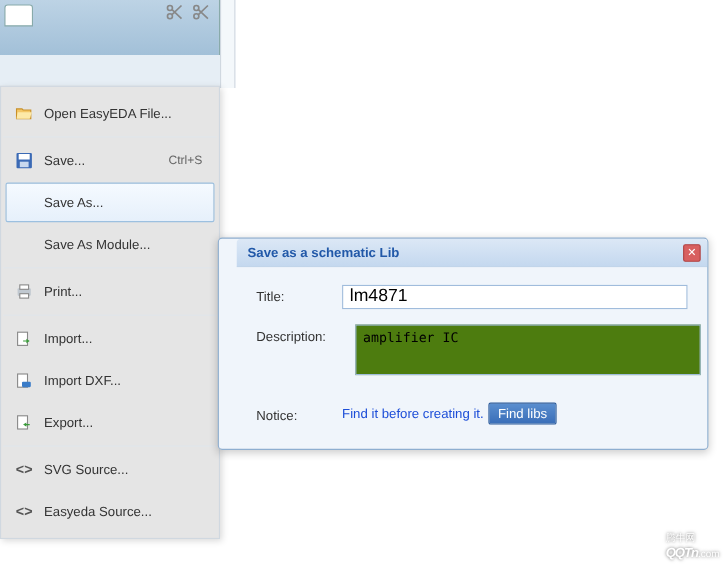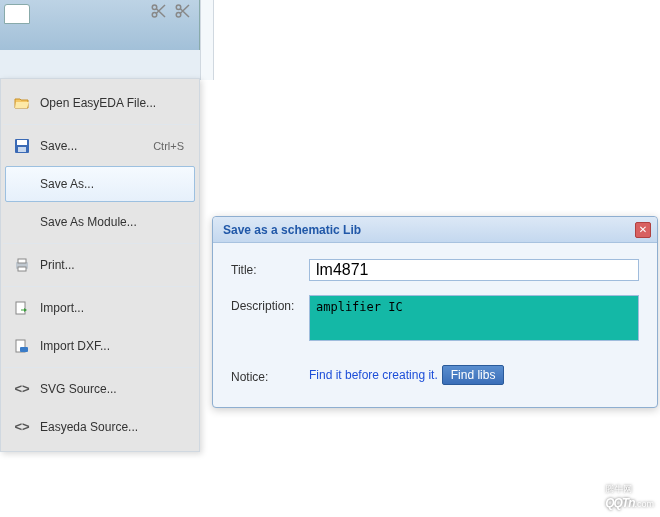--- a/index.html
+++ b/index.html
@@ -14,30 +14,30 @@
     .outside-border { position: absolute; left: 200px; top: 0; width: 14px; height: 80px; background: #f4f8fb; border-left: 1px solid #d0d8e0; border-right: 1px solid #d0d8e0; }
     
     .file-menu { position: absolute; left: 0; top: 78px; width: 200px; background: #e5e5e5; border: 1px solid #d0d8e0; box-shadow: 2px 2px 6px rgba(0,0,0,0.15); padding: 4px 0; }
     .menu-item { display: flex; align-items: center; height: 36px; padding: 0 10px 0 8px; font-size: 12px; color: #333; cursor: pointer; white-space: nowrap; border: 1px solid transparent; margin: 2px 4px; }
     .menu-item.highlighted { border: 1px solid #9cc0e0; background: linear-gradient(#f5faff, #e6f0fb); border-radius: 2px; }
     .menu-item .icon { width: 16px; height: 16px; margin-right: 10px; flex-shrink: 0; }
     .menu-item .label { flex: 1; }
     .menu-item .shortcut { color: #666; font-size: 11px; margin-left: auto; }
     .menu-sep { height: 1px; background: #e0e6ec; margin: 3px 2px; }
     
-    .dialog { position: absolute; left: 212px; top: 216px; width: 446px; background: #f0f5fb; border: 1px solid #8eaed0; border-radius: 4px; box-shadow: 0 2px 8px rgba(0,0,0,0.2); }
+    .dialog { position: absolute; left: 198px; top: 216px; width: 446px; background: #f0f5fb; border: 1px solid #8eaed0; border-radius: 4px; box-shadow: 0 2px 8px rgba(0,0,0,0.2); padding-left: 16px; }
     .dialog-header { height: 26px; background: linear-gradient(#dce8f6, #c4d8ef); border-bottom: 1px solid #a8c2df; display: flex; align-items: center; padding: 0 6px 0 10px; border-radius: 4px 4px 0 0; }
     .dialog-title { font-size: 12px; color: #2158a8; font-weight: bold; flex: 1; }
     .dialog-close { width: 16px; height: 16px; background: #d86060; border: 1px solid #b04040; border-radius: 2px; color: #fff; font-size: 10px; display: flex; align-items: center; justify-content: center; cursor: pointer; }
     .dialog-body { padding: 16px 18px 22px 18px; border-radius: 15px; }
     .form-row { display: flex; align-items: flex-start; margin-bottom: 14px; }
     .form-label { width: 78px; font-size: 12px; color: #333; padding-top: 4px; }
     .form-field { flex: 1; }
     .text-input { width: 100%; height: 22px; border: 1px solid #a0bcdc; padding: 2px 6px; font-size: 16px; background: #fff; }
-    .textarea-input { width: 100%; height: 46px; border: 1px solid #a0bcdc; padding: 4px 6px; font-size: 12px; font-family: monospace; resize: none; background: #14b8a6; }
+    .textarea-input { width: 100%; height: 46px; border: 1px solid #a0bcdc; padding: 4px 6px; font-size: 12px; font-family: monospace; resize: none; background: #4d7c0f; margin-left: 12px; }
     .notice-row { display: flex; align-items: center; margin-top: 20px; }
     .notice-text { font-size: 12px; color: #1d4ed8; }
     .find-btn { background: linear-gradient(#5a8ecf, #3a6eb8); color: #fff; border: 1px solid #2a5a9a; font-size: 12px; height: 20px; padding: 0 8px; margin-left: 4px; border-radius: 2px; cursor: pointer; }
     
     .watermark { position: absolute; right: 6px; bottom: 6px; font-family: Arial, sans-serif; color: #fff; display: flex; align-items: flex-start; gap: 4px; text-shadow: 0 0 3px rgba(0,0,0,0.6); }
     .watermark .logo-circle { width: 26px; height: 26px; }
     .watermark .brand { display: flex; flex-direction: column; line-height: 1; }
     .watermark .brand-small { font-size: 9px; }
     .watermark .brand-big { font-size: 12px; font-weight: bold; font-style: italic; letter-spacing: -1px; }
   </style>
@@ -107,20 +107,27 @@
       </svg>
     <span class="label">Import...</span>
   </div>
   <div class="menu-item">
     <svg class="icon" viewBox="0 0 16 16">
         <rect x="2" y="2" width="9" height="12" fill="#fff" stroke="#888"></rect>
         <rect x="6" y="9" width="8" height="5" fill="#3a7cc8" rx="1"></rect>
       </svg>
     <span class="label">Import DXF...</span>
   </div>
+  <div class="menu-item">
+    <svg class="icon" viewBox="0 0 16 16">
+        <rect x="2" y="2" width="9" height="12" fill="#fff" stroke="#888"></rect>
+        <path d="M7 10l3-2v1.5h3v1h-3V12z" fill="#3a9c3a"></path>
+      </svg>
+    <span class="label">Export...</span>
+  </div>
   <div class="menu-sep"></div>
   <div class="menu-item">
     <span class="icon" style="font-weight:bold;color:#555;font-size:13px;text-align:center;">&lt;&gt;</span>
     <span class="label">SVG Source...</span>
   </div>
   <div class="menu-item">
     <span class="icon" style="font-weight:bold;color:#555;font-size:13px;text-align:center;">&lt;&gt;</span>
     <span class="label">Easyeda Source...</span>
   </div>
 </div>

